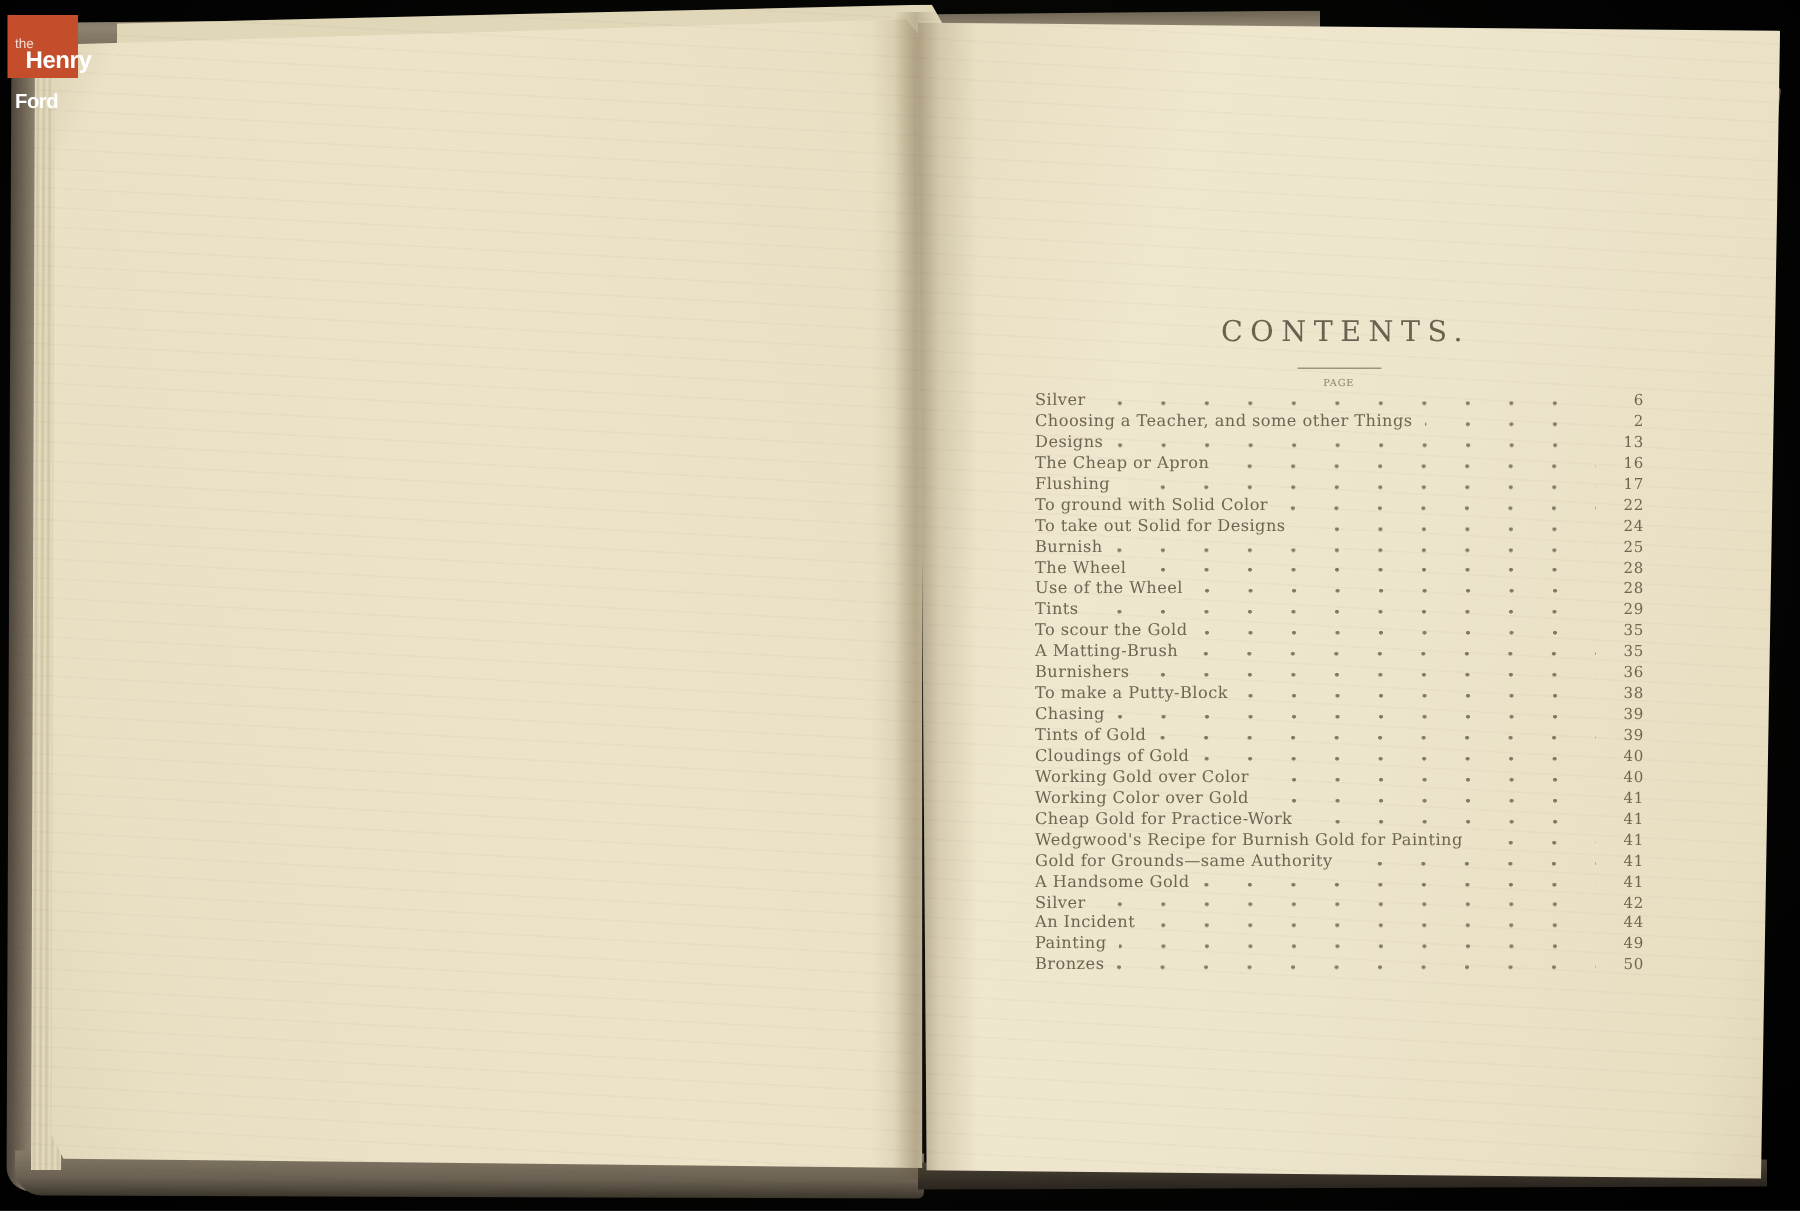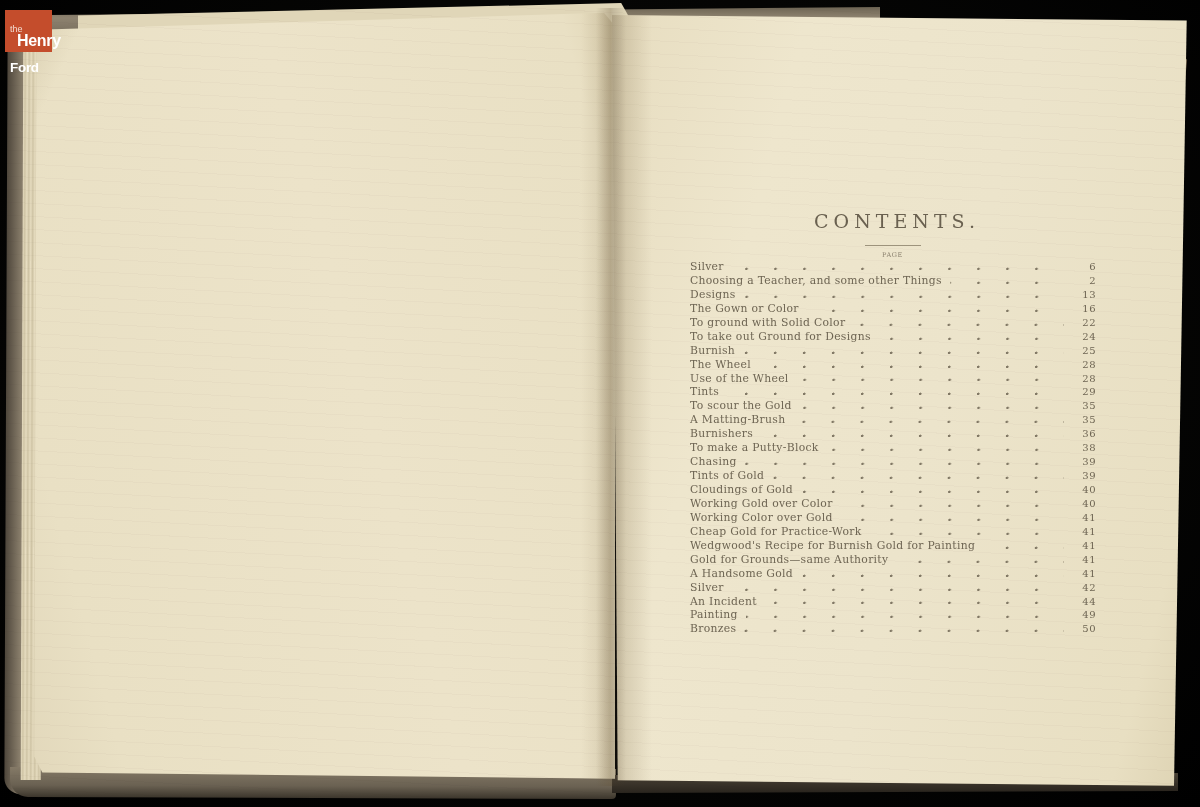--- a/index.html
+++ b/index.html
@@ -148,31 +148,36 @@
           <span class="toc-title">Choosing a Teacher, and some other Things</span>
           <span class="toc-leader"></span>
           <span class="toc-page">2</span>
         </div>
         <div class="toc-row">
           <span class="toc-title">Designs</span>
           <span class="toc-leader"></span>
           <span class="toc-page">13</span>
         </div>
         <div class="toc-row">
-          <span class="toc-title">The Gown or Color</span>
+          <span class="toc-title">The Cheap or Apron</span>
           <span class="toc-leader"></span>
           <span class="toc-page">16</span>
         </div>
         <div class="toc-row">
+          <span class="toc-title">Flushing</span>
+          <span class="toc-leader"></span>
+          <span class="toc-page">17</span>
+        </div>
+        <div class="toc-row">
           <span class="toc-title">To ground with Solid Color</span>
           <span class="toc-leader"></span>
           <span class="toc-page">22</span>
         </div>
         <div class="toc-row">
-          <span class="toc-title">To take out Ground for Designs</span>
+          <span class="toc-title">To take out Solid for Designs</span>
           <span class="toc-leader"></span>
           <span class="toc-page">24</span>
         </div>
         <div class="toc-row">
           <span class="toc-title">Burnish</span>
           <span class="toc-leader"></span>
           <span class="toc-page">25</span>
         </div>
         <div class="toc-row">
           <span class="toc-title">The Wheel</span>

